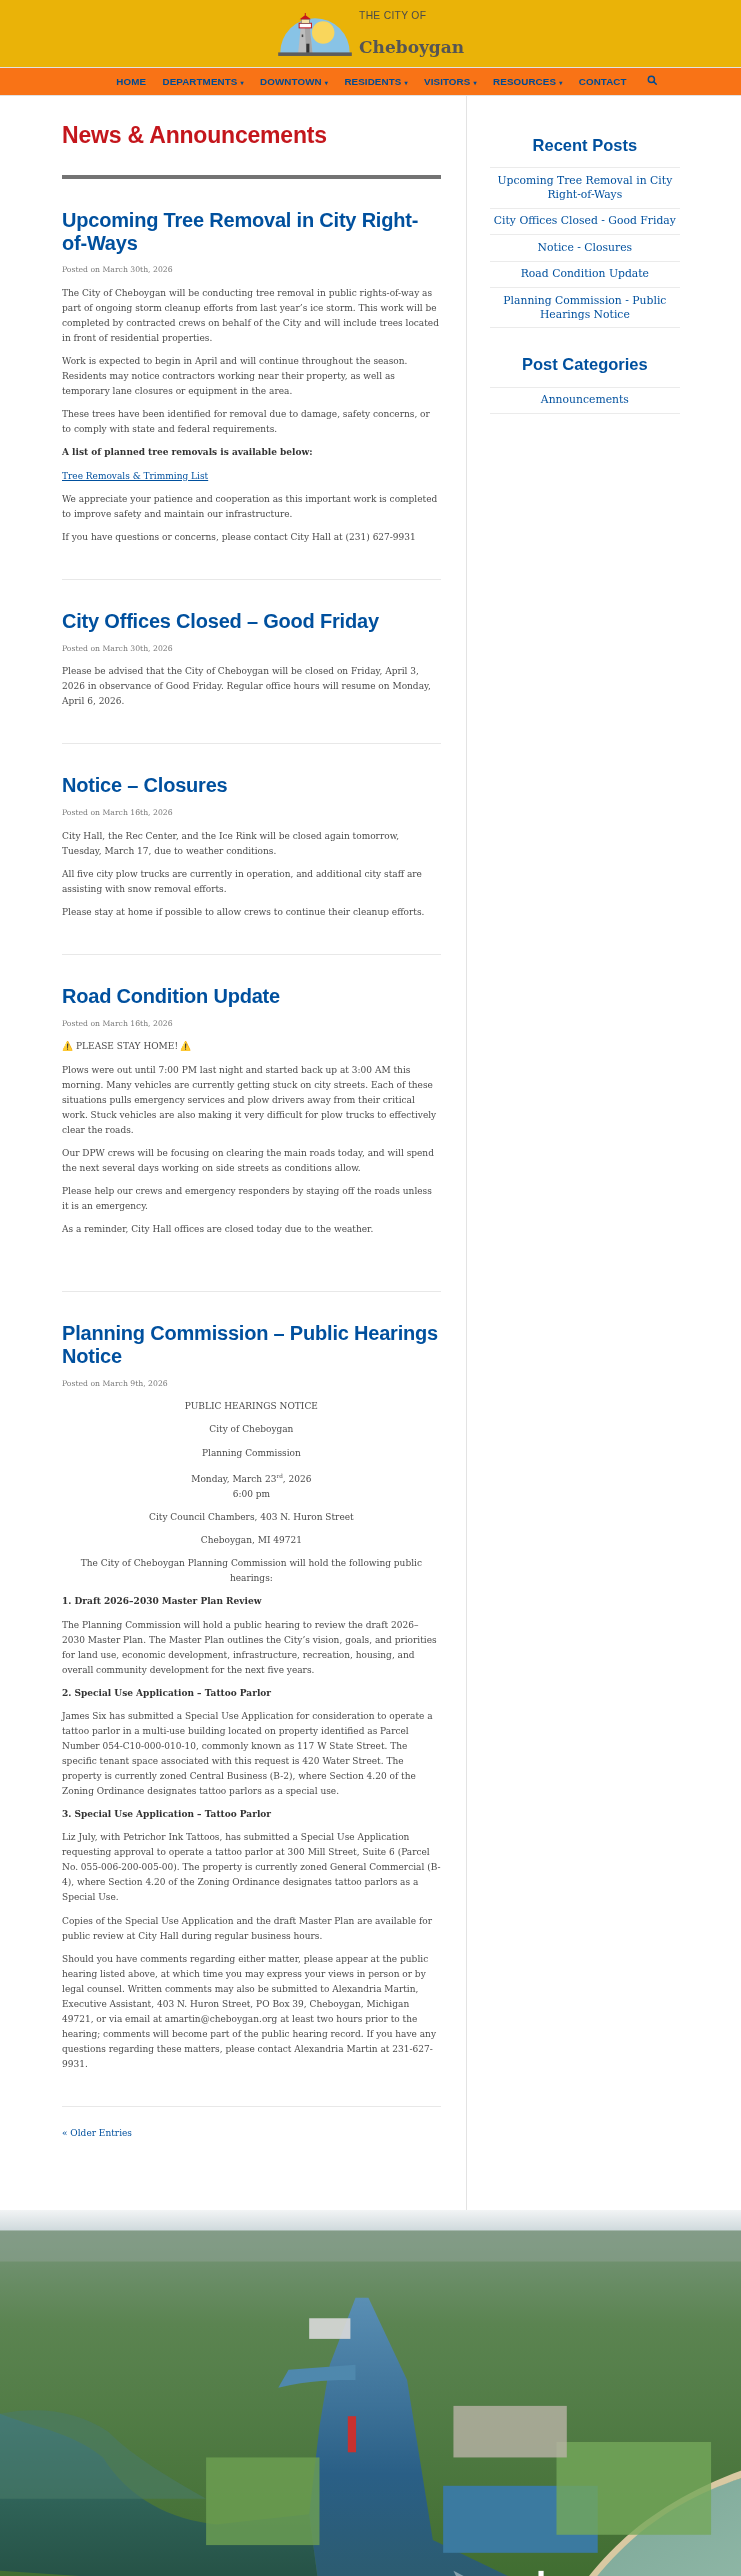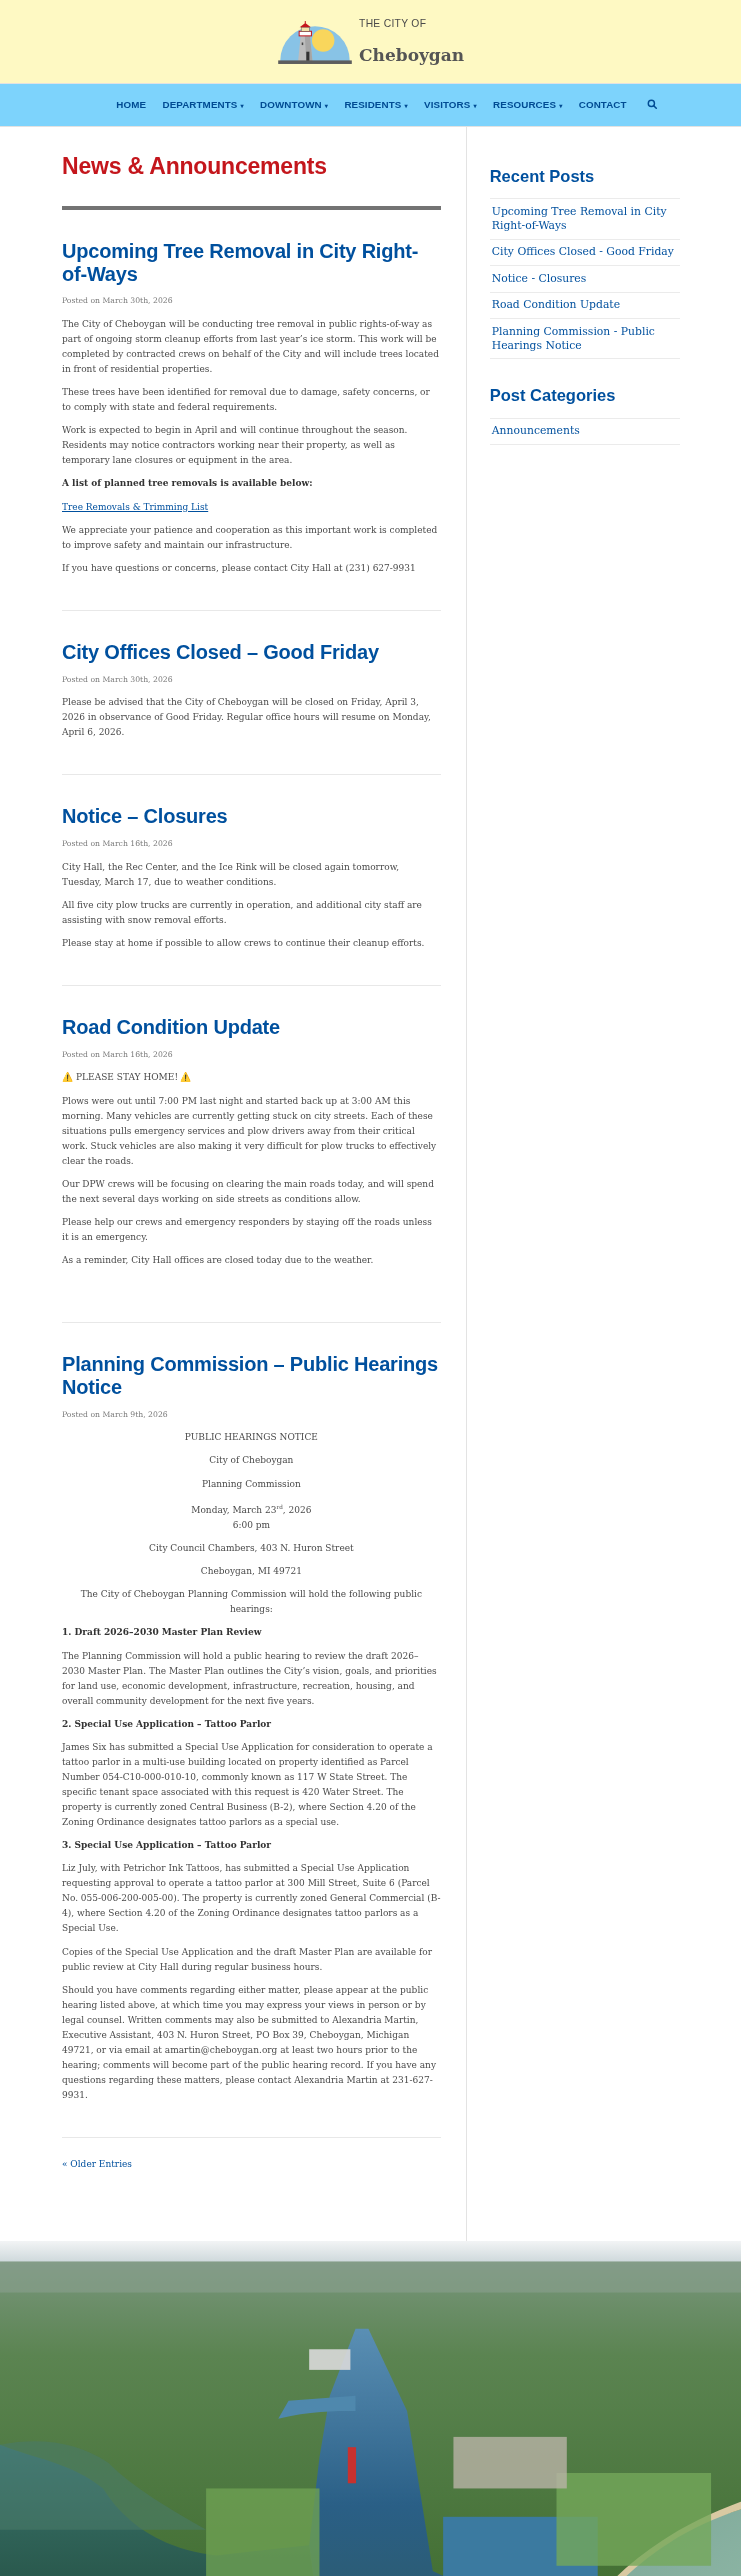--- a/index.html
+++ b/index.html
@@ -1,37 +1,37 @@
 <!DOCTYPE html>
 <html style="font-size:8.2px"><head>
 <meta charset="utf-8">
 <style>
   * { box-sizing: border-box; margin: 0; padding: 0; }
   html, body { width: 742px; background: #ffffff; }
   body { font-family: "DejaVu Serif", "Liberation Serif", serif; color: #4a4a4a; }
 
   
-  .site-header { height: 83px; display: flex; justify-content: center; align-items: center; background: #fef9c3; }
+  .site-header { height: 67px; display: flex; justify-content: center; align-items: center; background: #eab308; }
   .logo { display: flex; align-items: center; gap: 7.2px; text-decoration: none; }
   .logo-mark { width: 74px; height: 46px; position: relative; }
   .logo-text { display: flex; flex-direction: column; line-height: 1; }
   .logo-line1 { font-family: "Liberation Sans", sans-serif; font-size: 10.3px; color: #4a4a4a; letter-spacing: 0.3px; }
   .logo-line2 { font-family: "DejaVu Serif", serif; font-weight: bold; font-size: 17px; color: #555555; margin-top: 18px; }
 
   
-  .main-nav { height: 44px; background: #7dd3fc; border-top: 0.5px solid #e2e2e2; border-bottom: 0.5px solid #e2e2e2; display: flex; justify-content: center; align-items: center; padding-left: 36px; }
+  .main-nav { height: 29px; background: #f97316; border-top: 0.5px solid #e2e2e2; border-bottom: 0.5px solid #e2e2e2; display: flex; justify-content: center; align-items: center; padding-left: 36px; }
   .nav-list { display: flex; align-items: center; gap: 0; list-style: none; }
   .nav-item { font-family: "Liberation Sans", sans-serif; font-weight: bold; font-size: 9.8px; color: #004b93; padding: 0 8.2px; letter-spacing: 0.1px; cursor: pointer; white-space: nowrap; }
   .nav-caret { font-size: 6.2px; margin-left: 3.1px; vertical-align: middle; }
   .nav-search { padding: 0 12.4px; display: flex; align-items: center; cursor: pointer; }
 
   
   .page-wrap { width: 618px; margin: 0 auto; display: flex; }
   .content { width: 396px; padding: 0 0 31px 0; }
-  .sidebar { width: 223px; border-left: 0.5px solid #e3e3e3; padding: 0 0 9px 23px; margin-left: 25px; min-height: 2112px; }
+  .sidebar { width: 223px; border-left: 0.5px solid #e3e3e3; padding: 0 0 9px 23px; margin-left: 25px; min-height: 2112px; text-align: center; }
 
   .page-title { font-family: "Liberation Sans", sans-serif; font-weight: bold; font-size: 23px; color: #c4161c; padding-top: 26px; padding-bottom: 26px; border-bottom: 4px solid #737373; letter-spacing: -0.2px; }
 
   .post { padding: 30px 0 26px 0; border-bottom: 1px solid #e8e8e8; }
   .post-title { font-family: "Liberation Sans", sans-serif; font-weight: bold; font-size: 20px; line-height: 1.13; color: #00509e; margin-bottom: 11.3px; cursor: pointer; letter-spacing: -0.2px; }
   .post-date { font-size: 7.7px; color: #7a7a7a; margin-bottom: 11.3px; }
   .post p { font-size: 9px; line-height: 15px; color: #4a4a4a; margin-bottom: 8.2px; }
   .post p.strong { font-weight: bold; color: #333; }
   .post p.center { text-align: center; }
   .post a.link { color: #00509e; text-decoration: underline; cursor: pointer; }
@@ -101,22 +101,22 @@
 
 <div class="page-wrap">
 
   <main class="content">
     <h1 class="page-title">News &amp; Announcements</h1>
 
     <article class="post">
       <h2 class="post-title">Upcoming Tree Removal in City Right-of-Ways</h2>
       <div class="post-date">Posted on March 30th, 2026</div>
       <p>The City of Cheboygan will be conducting tree removal in public rights-of-way as part of ongoing storm cleanup efforts from last year’s ice storm. This work will be completed by contracted crews on behalf of the City and will include trees located in front of residential properties.</p>
+      <p>Work is expected to begin in April and will continue throughout the season. Residents may notice contractors working near their property, as well as temporary lane closures or equipment in the area.</p>
       <p>These trees have been identified for removal due to damage, safety concerns, or to comply with state and federal requirements.</p>
-      <p>Work is expected to begin in April and will continue throughout the season. Residents may notice contractors working near their property, as well as temporary lane closures or equipment in the area.</p>
       <p class="strong">A list of planned tree removals is available below:</p>
       <p><a class="link">Tree Removals &amp; Trimming List</a></p>
       <p>We appreciate your patience and cooperation as this important work is completed to improve safety and maintain our infrastructure.</p>
       <p>If you have questions or concerns, please contact City Hall at (231) 627-9931</p>
     </article>
 
     <article class="post">
       <h2 class="post-title">City Offices Closed – Good Friday</h2>
       <div class="post-date">Posted on March 30th, 2026</div>
       <p>Please be advised that the City of Cheboygan will be closed on Friday, April 3, 2026 in observance of Good Friday. Regular office hours will resume on Monday, April 6, 2026.</p>

